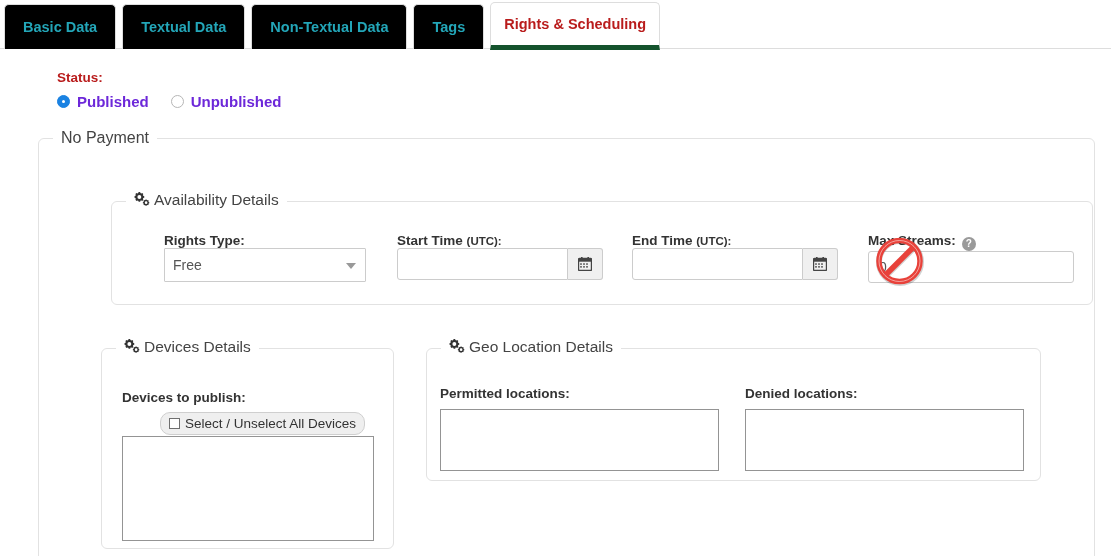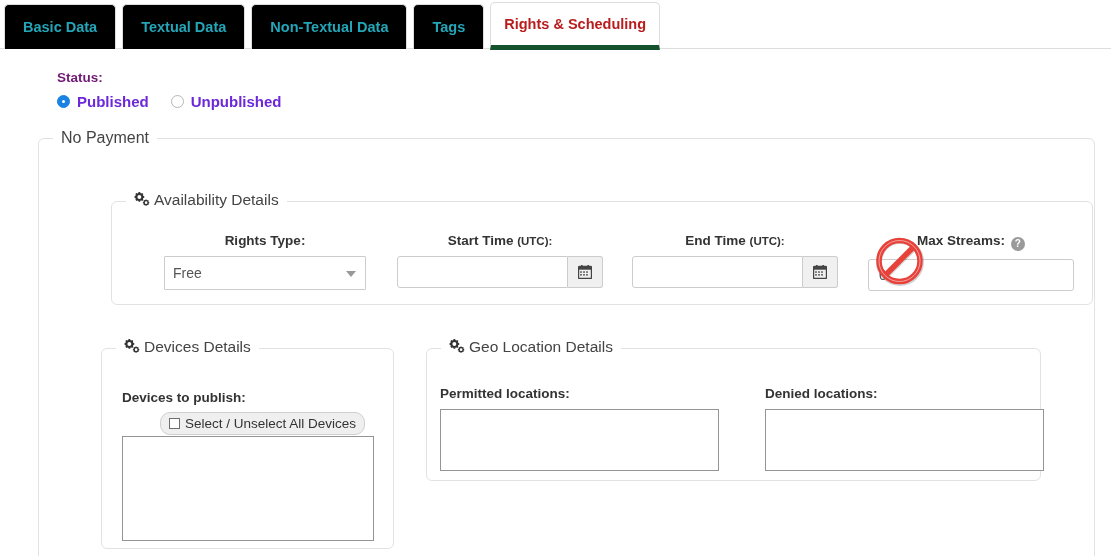--- a/index.html
+++ b/index.html
@@ -54,21 +54,21 @@
   }
 
   
   .status-block {
     position: absolute;
     left: 57px; top: 70px;
   }
   .status-label {
     font-size: 13.5px;
     font-weight: bold;
-    color: #701a75;
+    color: #b91c1c;
     margin-bottom: 8px;
   }
   .radio-row { display: flex; align-items: center; }
   .radio-opt {
     display: flex;
     align-items: center;
     margin-right: 22px;
     cursor: pointer;
   }
   .radio-dot {
@@ -126,23 +126,22 @@
     margin-right: 4px;
     color: #333333;
   }
 
   
   .field { position: absolute; }
   .flabel {
     font-size: 13.5px;
     font-weight: bold;
     color: #333333;
-    margin-bottom: 8px;
+    margin-bottom: 0;
     white-space: nowrap;
-    text-align: center;
   }
   .flabel .unit {
     font-size: 11.5px;
     font-weight: bold;
   }
   .ctl { display: flex; }
 
   select.sel {
     width: 202px; height: 34px;
     font-size: 14px;
@@ -239,21 +238,21 @@
     position: absolute;
     left: 20px; top: 78px;
     width: 252px; height: 105px;
     background: #ffffff;
     border: 1px solid #949494;
   }
 
   
   .geo-col { position: absolute; top: 28px; }
   .geo-col.left { left: 13px; }
-  .geo-col.right { left: 318px; margin-left: 20px; }
+  .geo-col.right { left: 318px; }
   .geo-label {
     font-size: 13.5px;
     font-weight: bold;
     color: #333333;
     margin-bottom: 8px;
   }
   .geo-list {
     width: 279px; height: 62px;
     background: #ffffff;
     border: 1px solid #949494;

